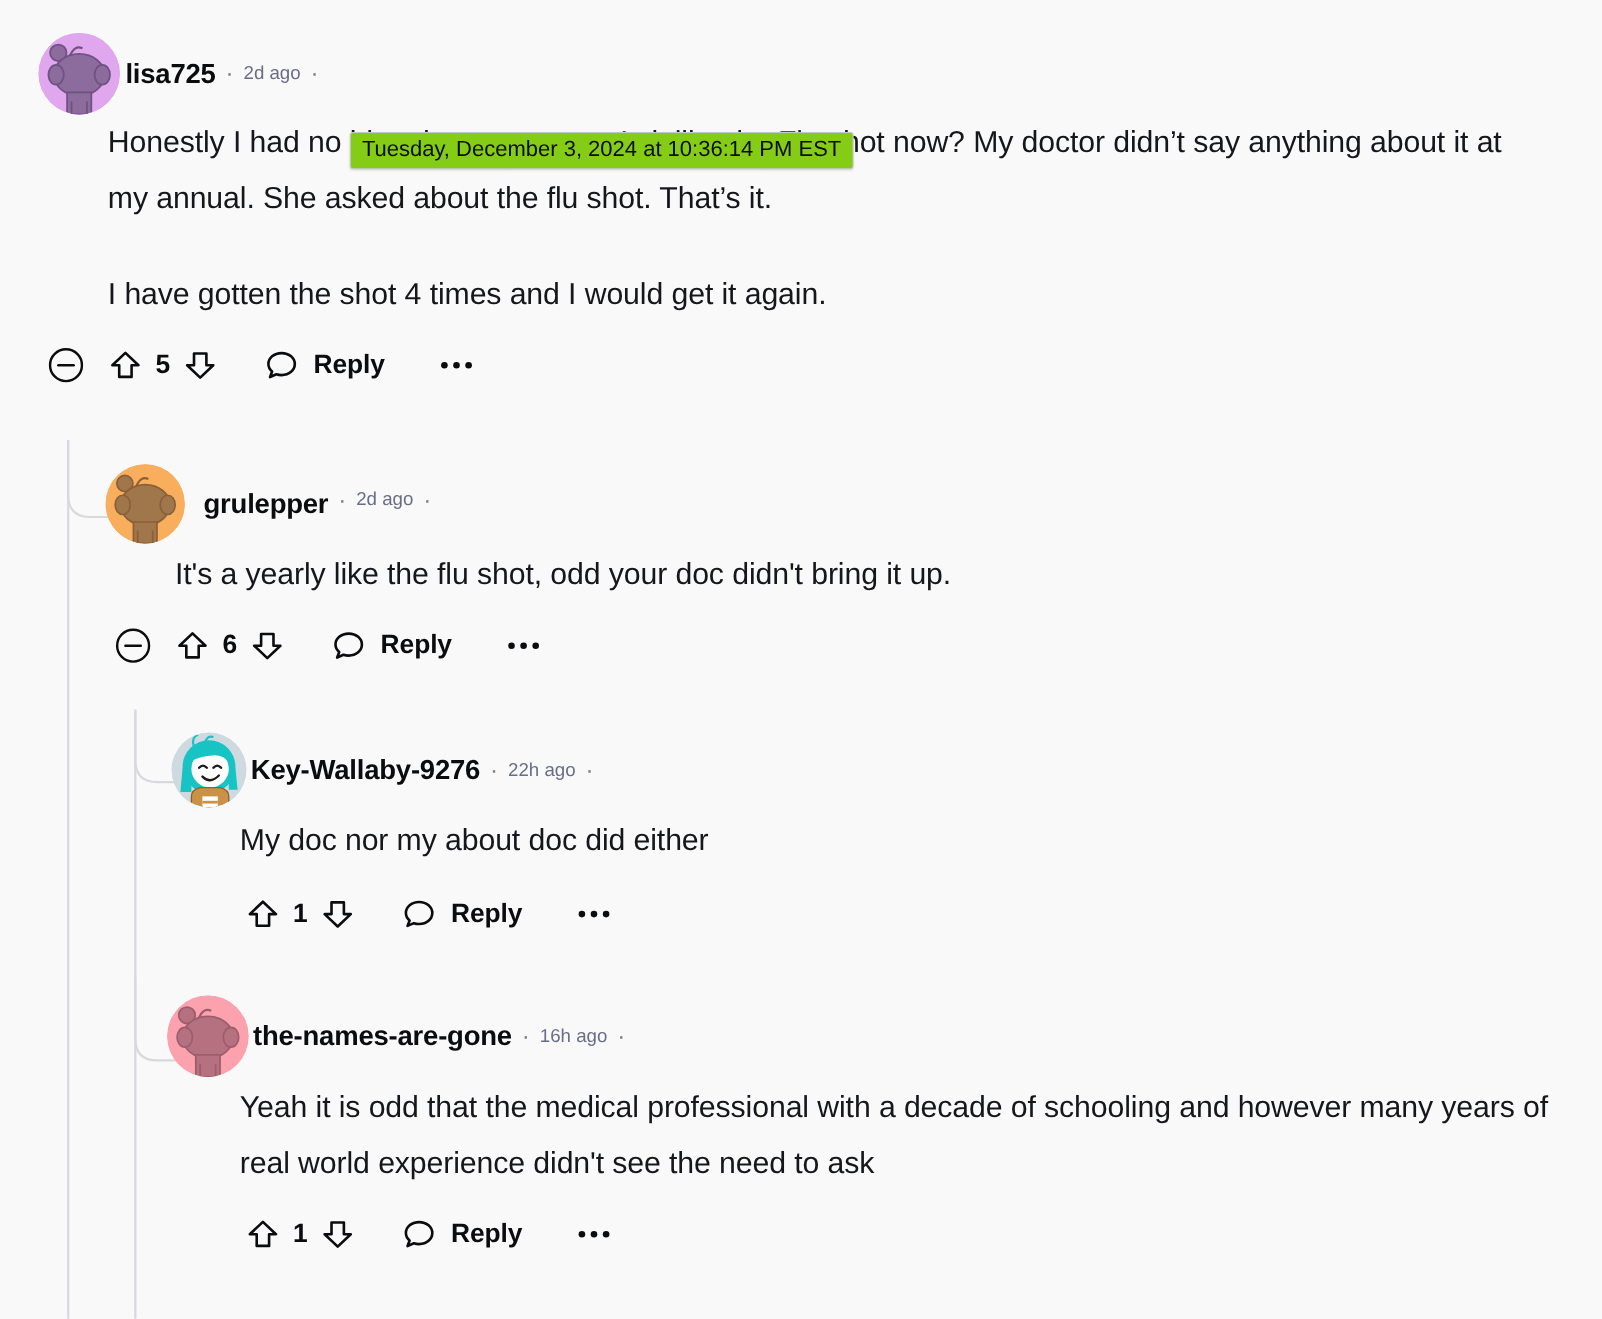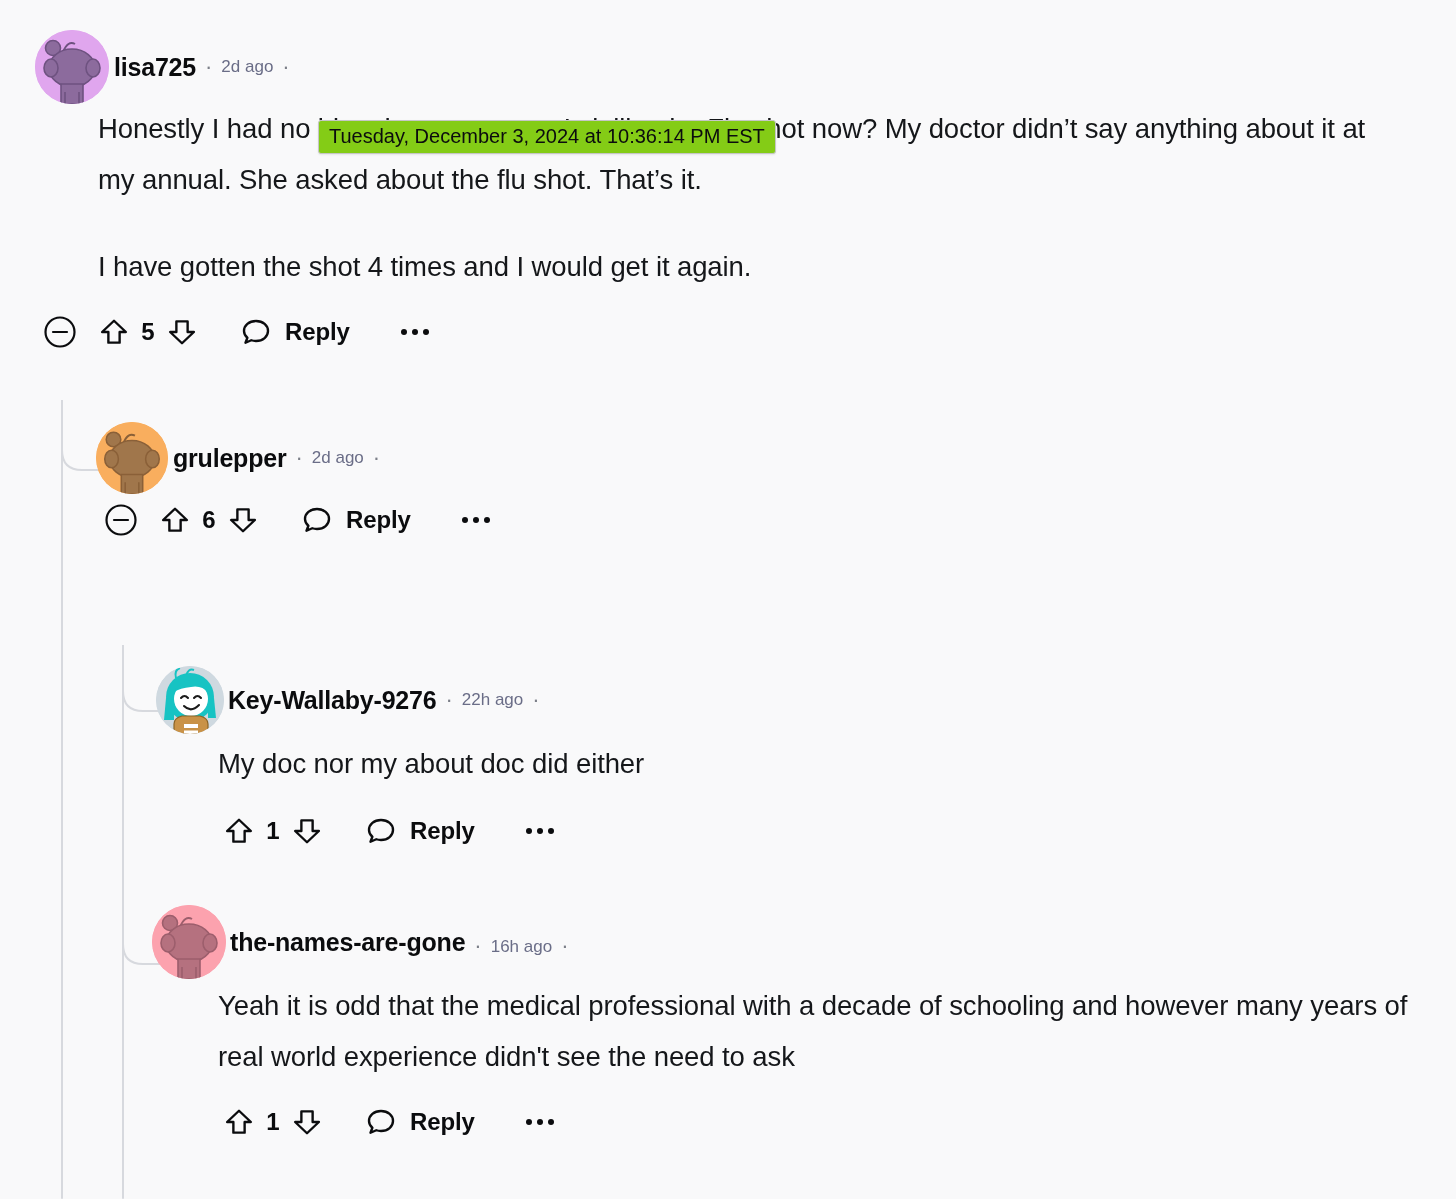--- a/index.html
+++ b/index.html
@@ -260,28 +260,31 @@
             <circle cx="18" cy="18" r="7.5"></circle>
             <path d="M28 22 Q33 10 40 14" fill="none" stroke-width="2"></path>
             <ellipse cx="37" cy="38" rx="23" ry="19"></ellipse>
             <ellipse cx="16" cy="38" rx="7" ry="9"></ellipse>
             <ellipse cx="58" cy="38" rx="7" ry="9"></ellipse>
             <path d="M26 54 L26 74 L48 74 L48 54 Z"></path>
             <path d="M30 62 L30 74 M44 62 L44 74" fill="none"></path>
           </g>
         </svg>
       </div>
-      <div style="display:flex;align-items:center;margin-left:5px;">
+      <div style="display:flex;margin-left:17px;">
         <span class="username">grulepper</span>
         <span class="meta-dot">·</span>
         <span class="timestamp">2d ago</span>
         <span class="meta-dot-trail">·</span>
       </div>
     </div>
 
+    <div class="comment-body" style="margin-left:63px;margin-top:16px;width:1250px;">
+      <p>It's a yearly like the flu shot, odd your doc didn't bring it up.</p>
+    </div>
 
     <div class="actions" style="margin-left:8px;margin-top:18px;">
       <div class="action-btn collapse-btn">
         <svg width="34" height="34" viewBox="0 0 34 34">
           <circle cx="17" cy="17" r="14.5" fill="none" stroke="#0b0c0e" stroke-width="2.2"></circle>
           <line x1="10" y1="17" x2="24" y2="17" stroke="#0b0c0e" stroke-width="2.2" stroke-linecap="round"></line>
         </svg>
       </div>
       <div class="vote-group">
         <div class="vote-arrow">
@@ -393,21 +396,21 @@
             <circle cx="18" cy="18" r="7.5"></circle>
             <path d="M28 22 Q33 10 40 14" fill="none" stroke-width="2"></path>
             <ellipse cx="37" cy="38" rx="23" ry="19"></ellipse>
             <ellipse cx="16" cy="38" rx="7" ry="9"></ellipse>
             <ellipse cx="58" cy="38" rx="7" ry="9"></ellipse>
             <path d="M26 54 L26 74 L48 74 L48 54 Z"></path>
             <path d="M30 62 L30 74 M44 62 L44 74" fill="none"></path>
           </g>
         </svg>
       </div>
-      <div style="display:flex;align-items:flex-end;margin-left:4px;">
+      <div style="display:flex;align-items:center;margin-left:4px;">
         <span class="username">the-names-are-gone</span>
         <span class="meta-dot">·</span>
         <span class="timestamp">16h ago</span>
         <span class="meta-dot-trail">·</span>
       </div>
     </div>
 
     <div class="comment-body" style="margin-left:66px;margin-top:16px;width:1210px;">
       <p>Yeah it is odd that the medical professional with a decade of schooling and however many years of real world experience didn't see the need to ask</p>
     </div>

